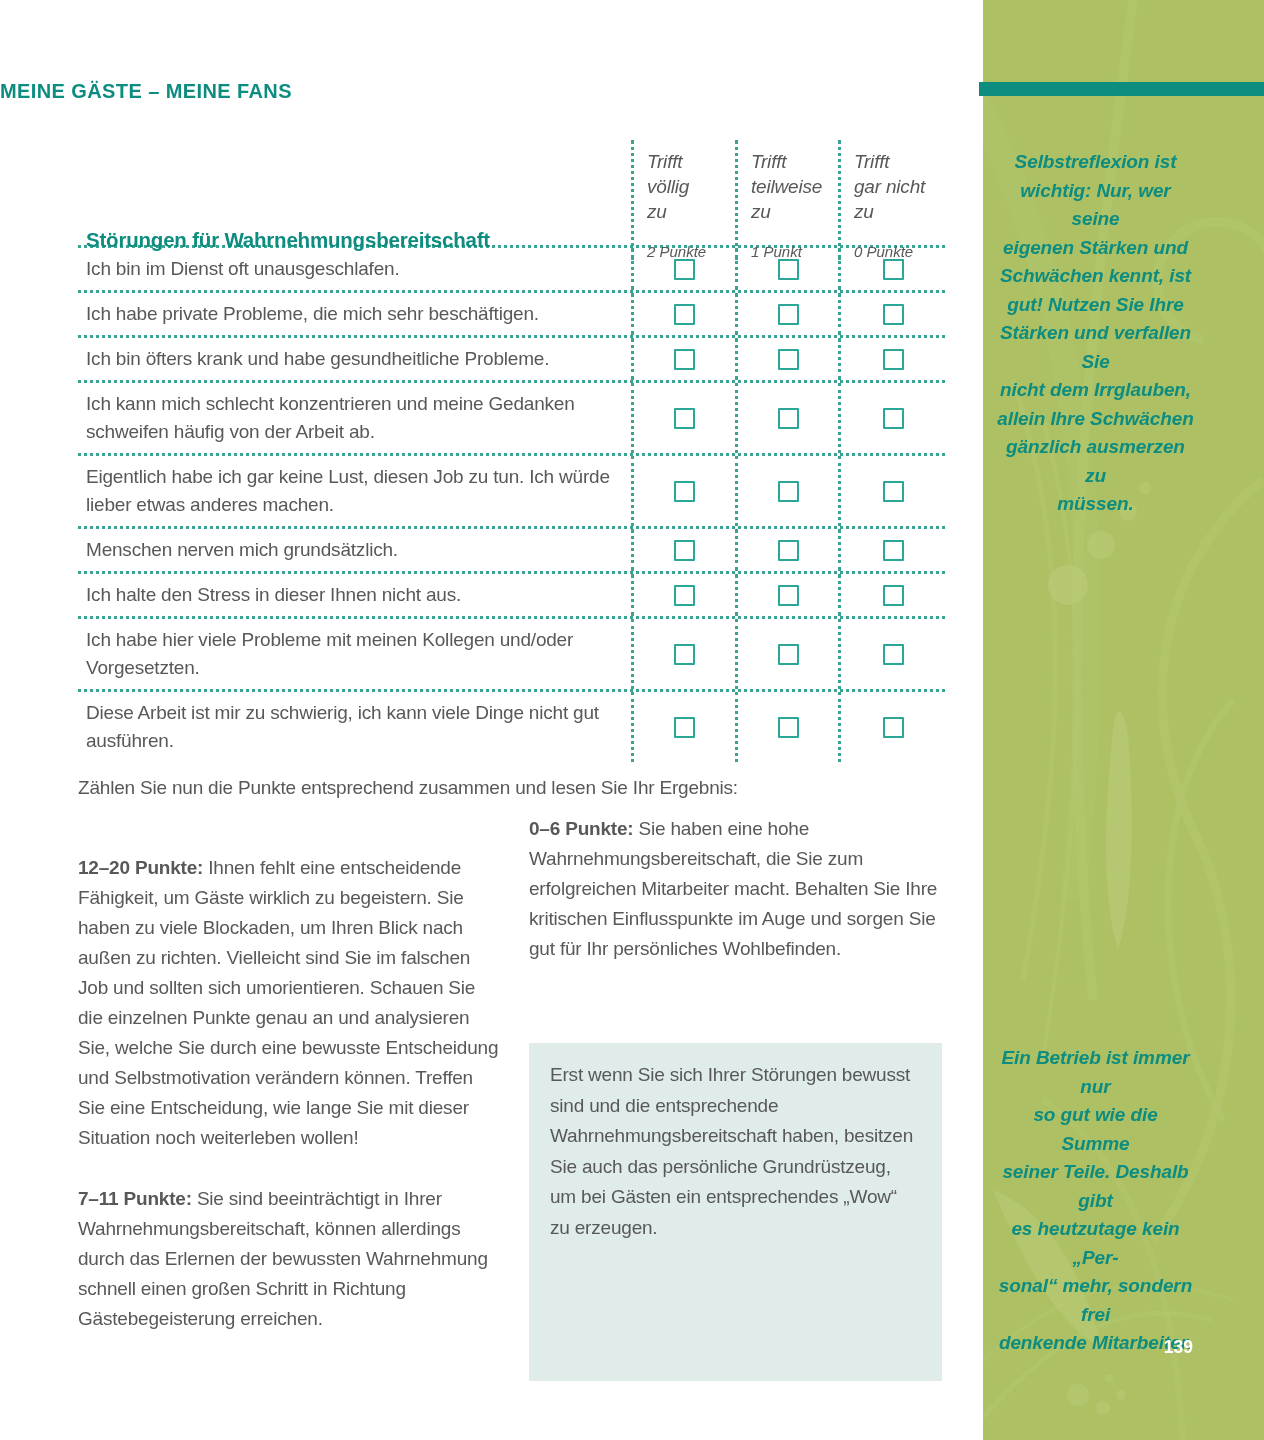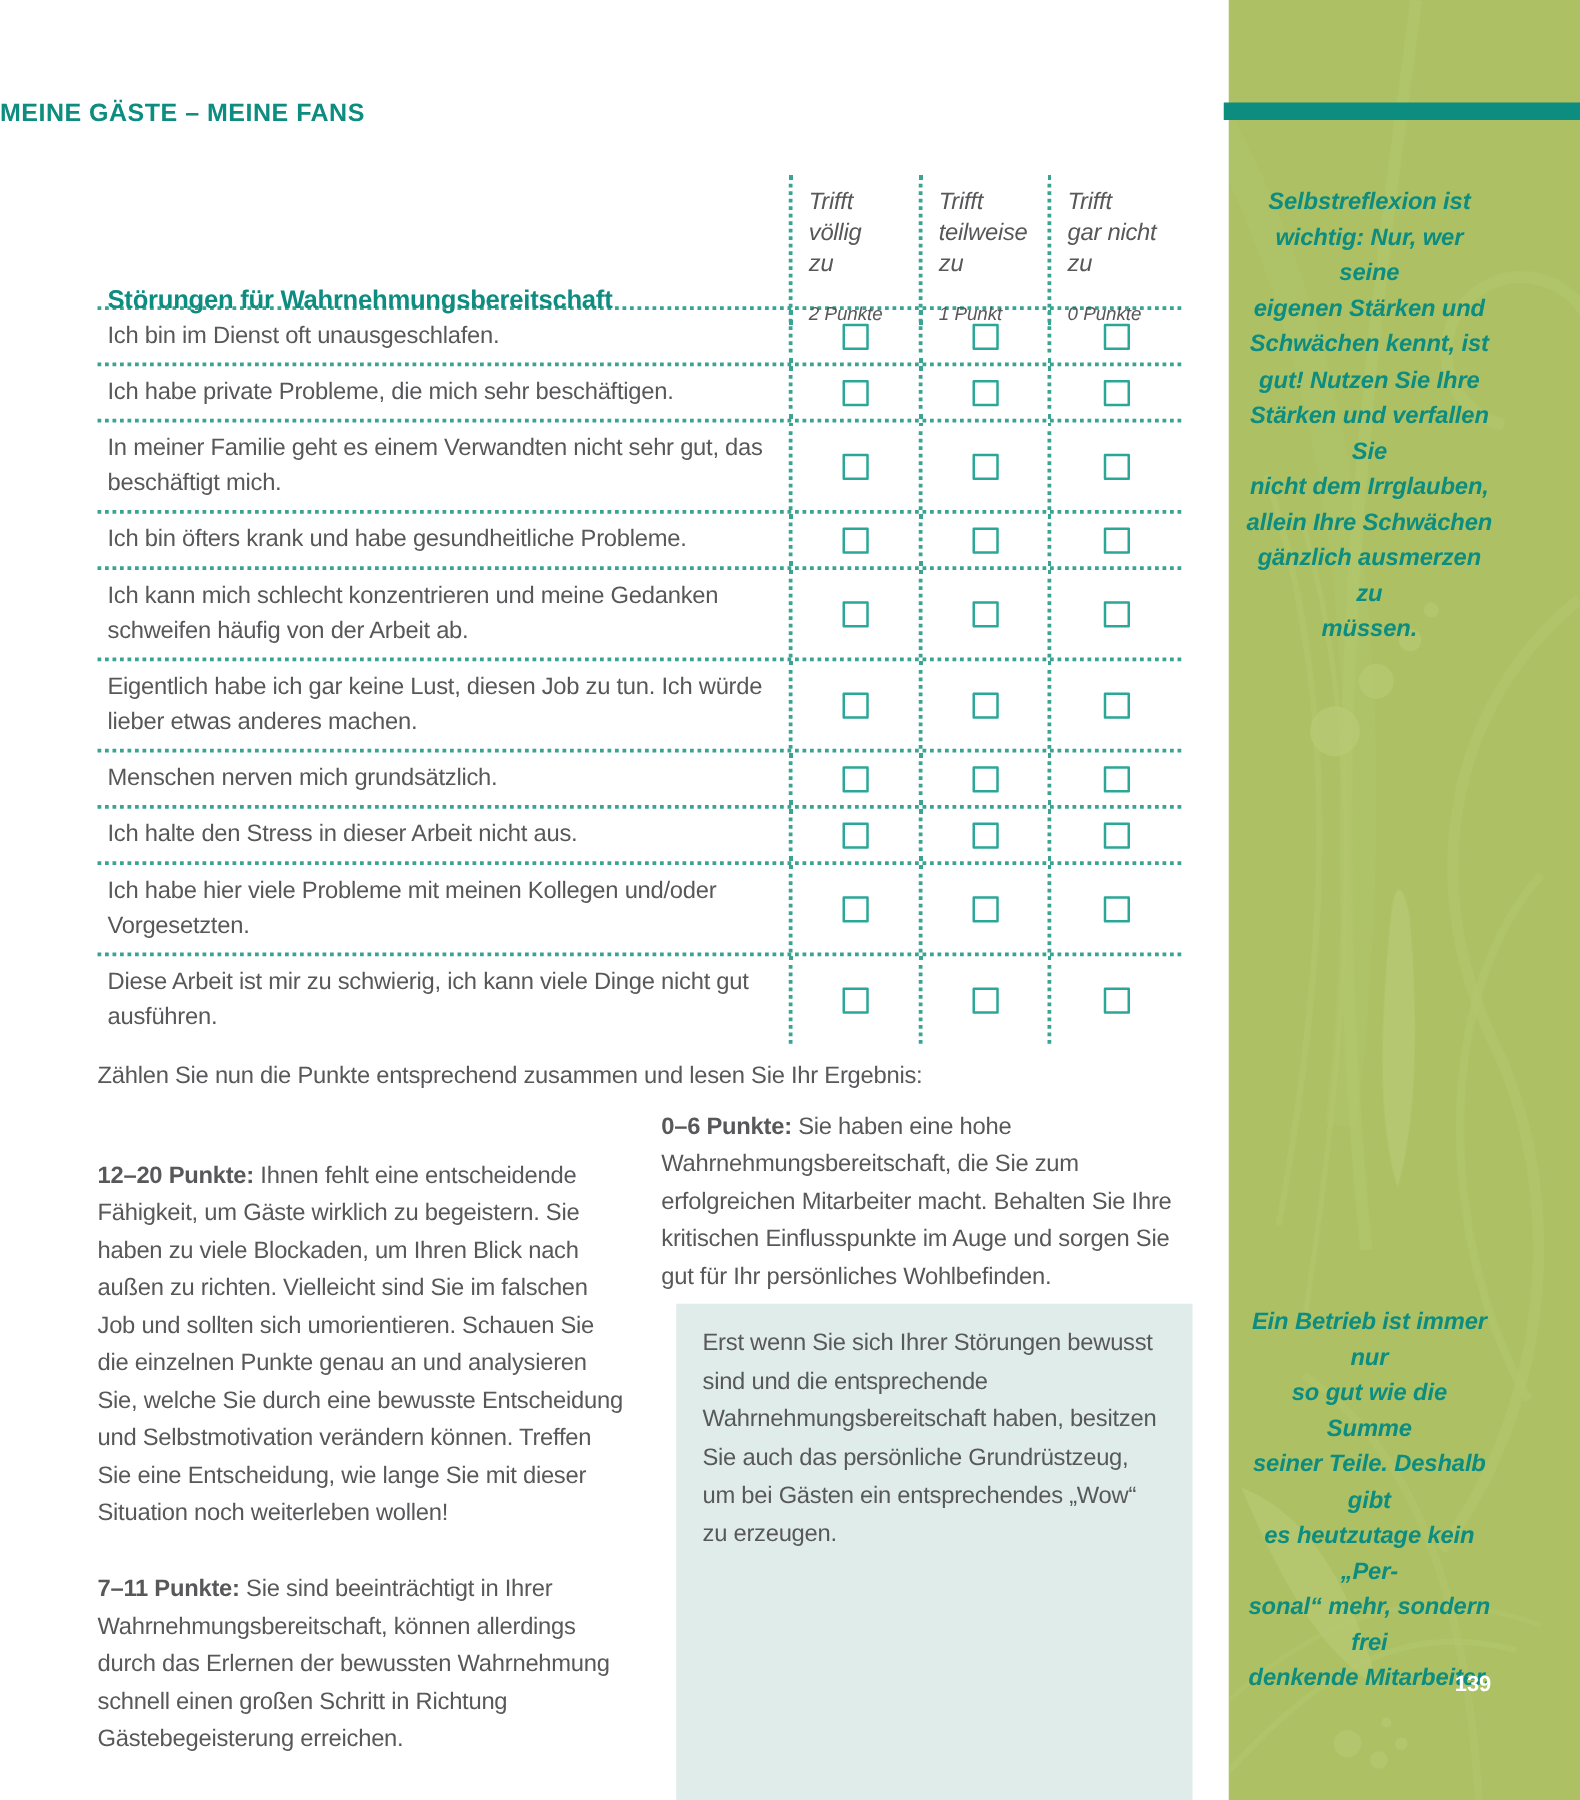--- a/index.html
+++ b/index.html
@@ -75,22 +75,22 @@
 
   .instruction { margin:13px 0 0; font-size:19px; line-height:26px; letter-spacing:-0.2px; }
 
   .cols { display:flex; margin-top:13px; }
   .col-left  { width:424px;margin-top:39px; }
   .col-right { width:416px; margin-left:27px; }
   .result { margin:0 0 31px; font-size:19px; line-height:30px; letter-spacing:-0.2px; }
   .result b { letter-spacing:-0.2px; }
 
   .callout {
-    position:absolute; left:529px; top:1043px; width:413px; height:397px;
-    background:var(--callout-bg); padding:17px 21px; z-index:2;margin-left:12px;
+    position:absolute; left:529px; top:1043px; width:413px; height:338px;
+    background:var(--callout-bg); padding:17px 21px; z-index:2;
   }
   .callout p { margin:0; font-size:19px; line-height:30.5px; letter-spacing:-0.2px; color:var(--body-text); }
 </style>
 </head>
 <body>
 
 <div class="page">
 
   <div class="running-head">MEINE GÄSTE – MEINE FANS</div>
   <div class="head-bar"></div>
@@ -138,32 +138,20 @@
               <span class="cb"></span>
             </div>
             <div class="cell cbcell">
               <span class="cb"></span>
             </div>
             <div class="cell cbcell">
               <span class="cb"></span>
             </div>
           </div>
           <div class="trow">
-            <div class="cell stmt">In meiner Familie geht es einem Verwandten nicht sehr gut, das beschäftigt mich.</div>
-            <div class="cell cbcell">
-              <span class="cb"></span>
-            </div>
-            <div class="cell cbcell">
-              <span class="cb"></span>
-            </div>
-            <div class="cell cbcell">
-              <span class="cb"></span>
-            </div>
-          </div>
-          <div class="trow">
             <div class="cell stmt">Ich bin öfters krank und habe gesundheitliche Probleme.</div>
             <div class="cell cbcell">
               <span class="cb"></span>
             </div>
             <div class="cell cbcell">
               <span class="cb"></span>
             </div>
             <div class="cell cbcell">
               <span class="cb"></span>
             </div>
@@ -198,21 +186,21 @@
               <span class="cb"></span>
             </div>
             <div class="cell cbcell">
               <span class="cb"></span>
             </div>
             <div class="cell cbcell">
               <span class="cb"></span>
             </div>
           </div>
           <div class="trow">
-            <div class="cell stmt">Ich halte den Stress in dieser Arbeit nicht aus.</div>
+            <div class="cell stmt">Ich halte den Stress in dieser Ihnen nicht aus.</div>
             <div class="cell cbcell">
               <span class="cb"></span>
             </div>
             <div class="cell cbcell">
               <span class="cb"></span>
             </div>
             <div class="cell cbcell">
               <span class="cb"></span>
             </div>
           </div>

